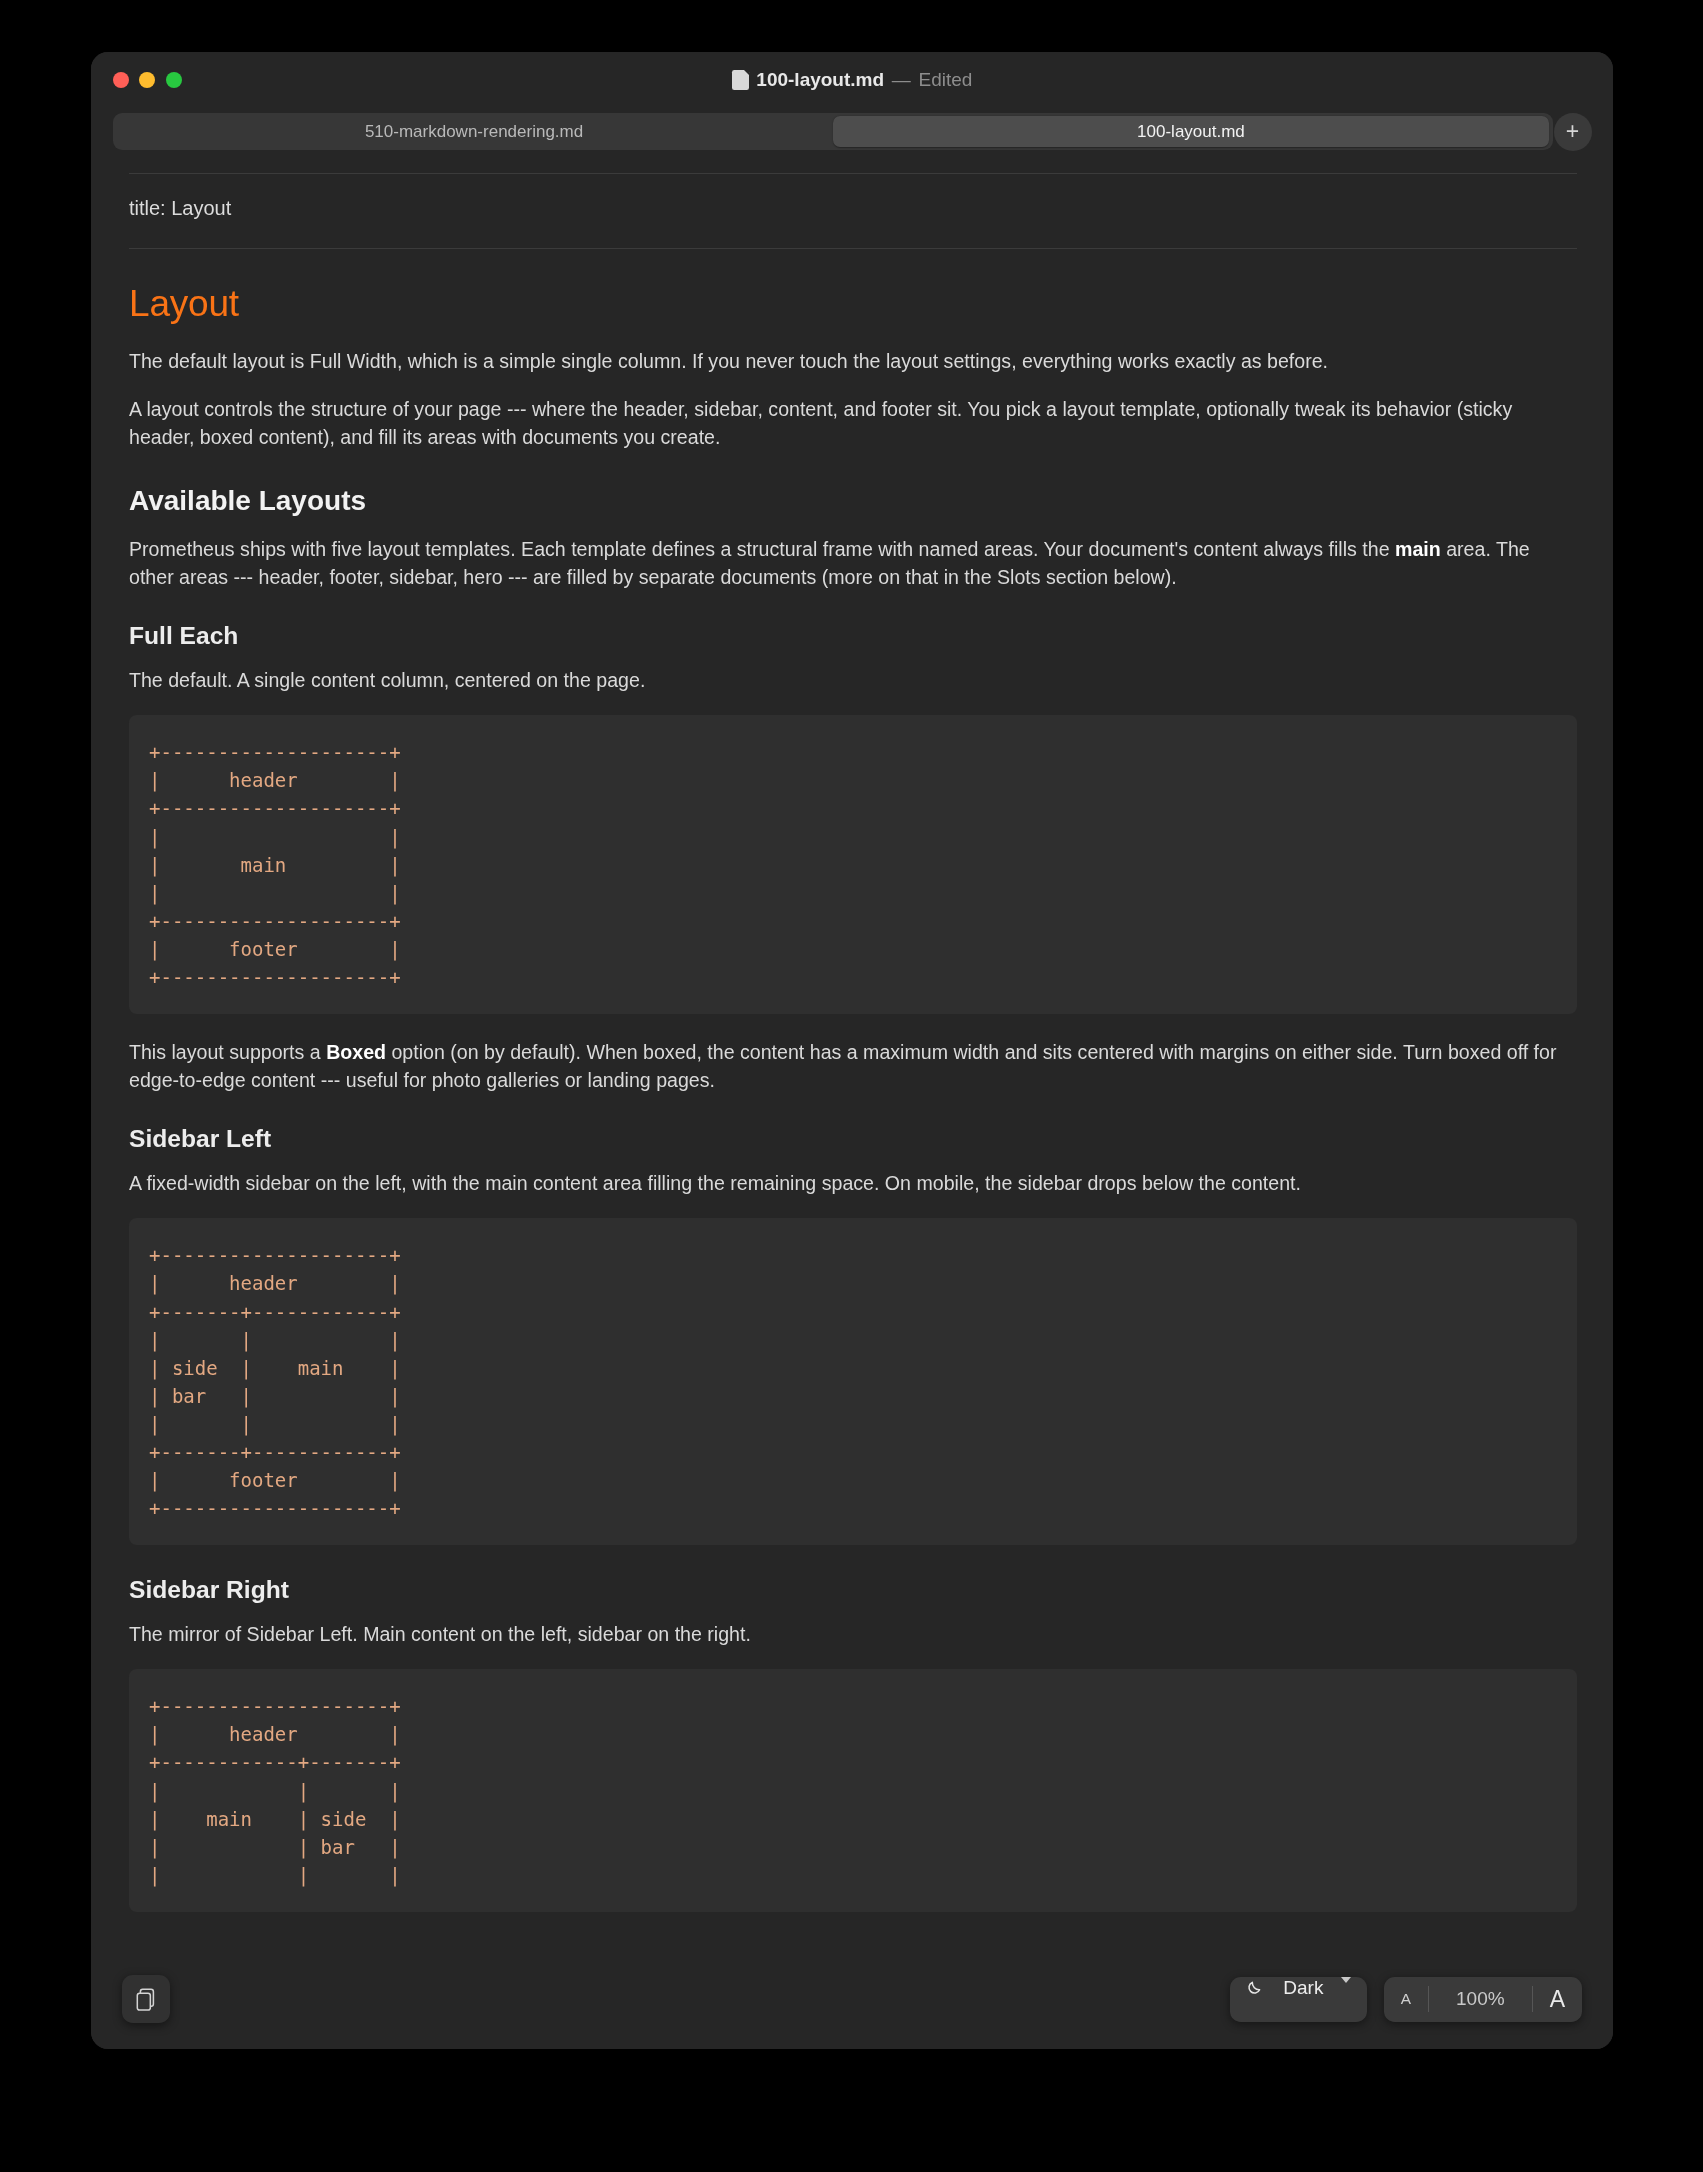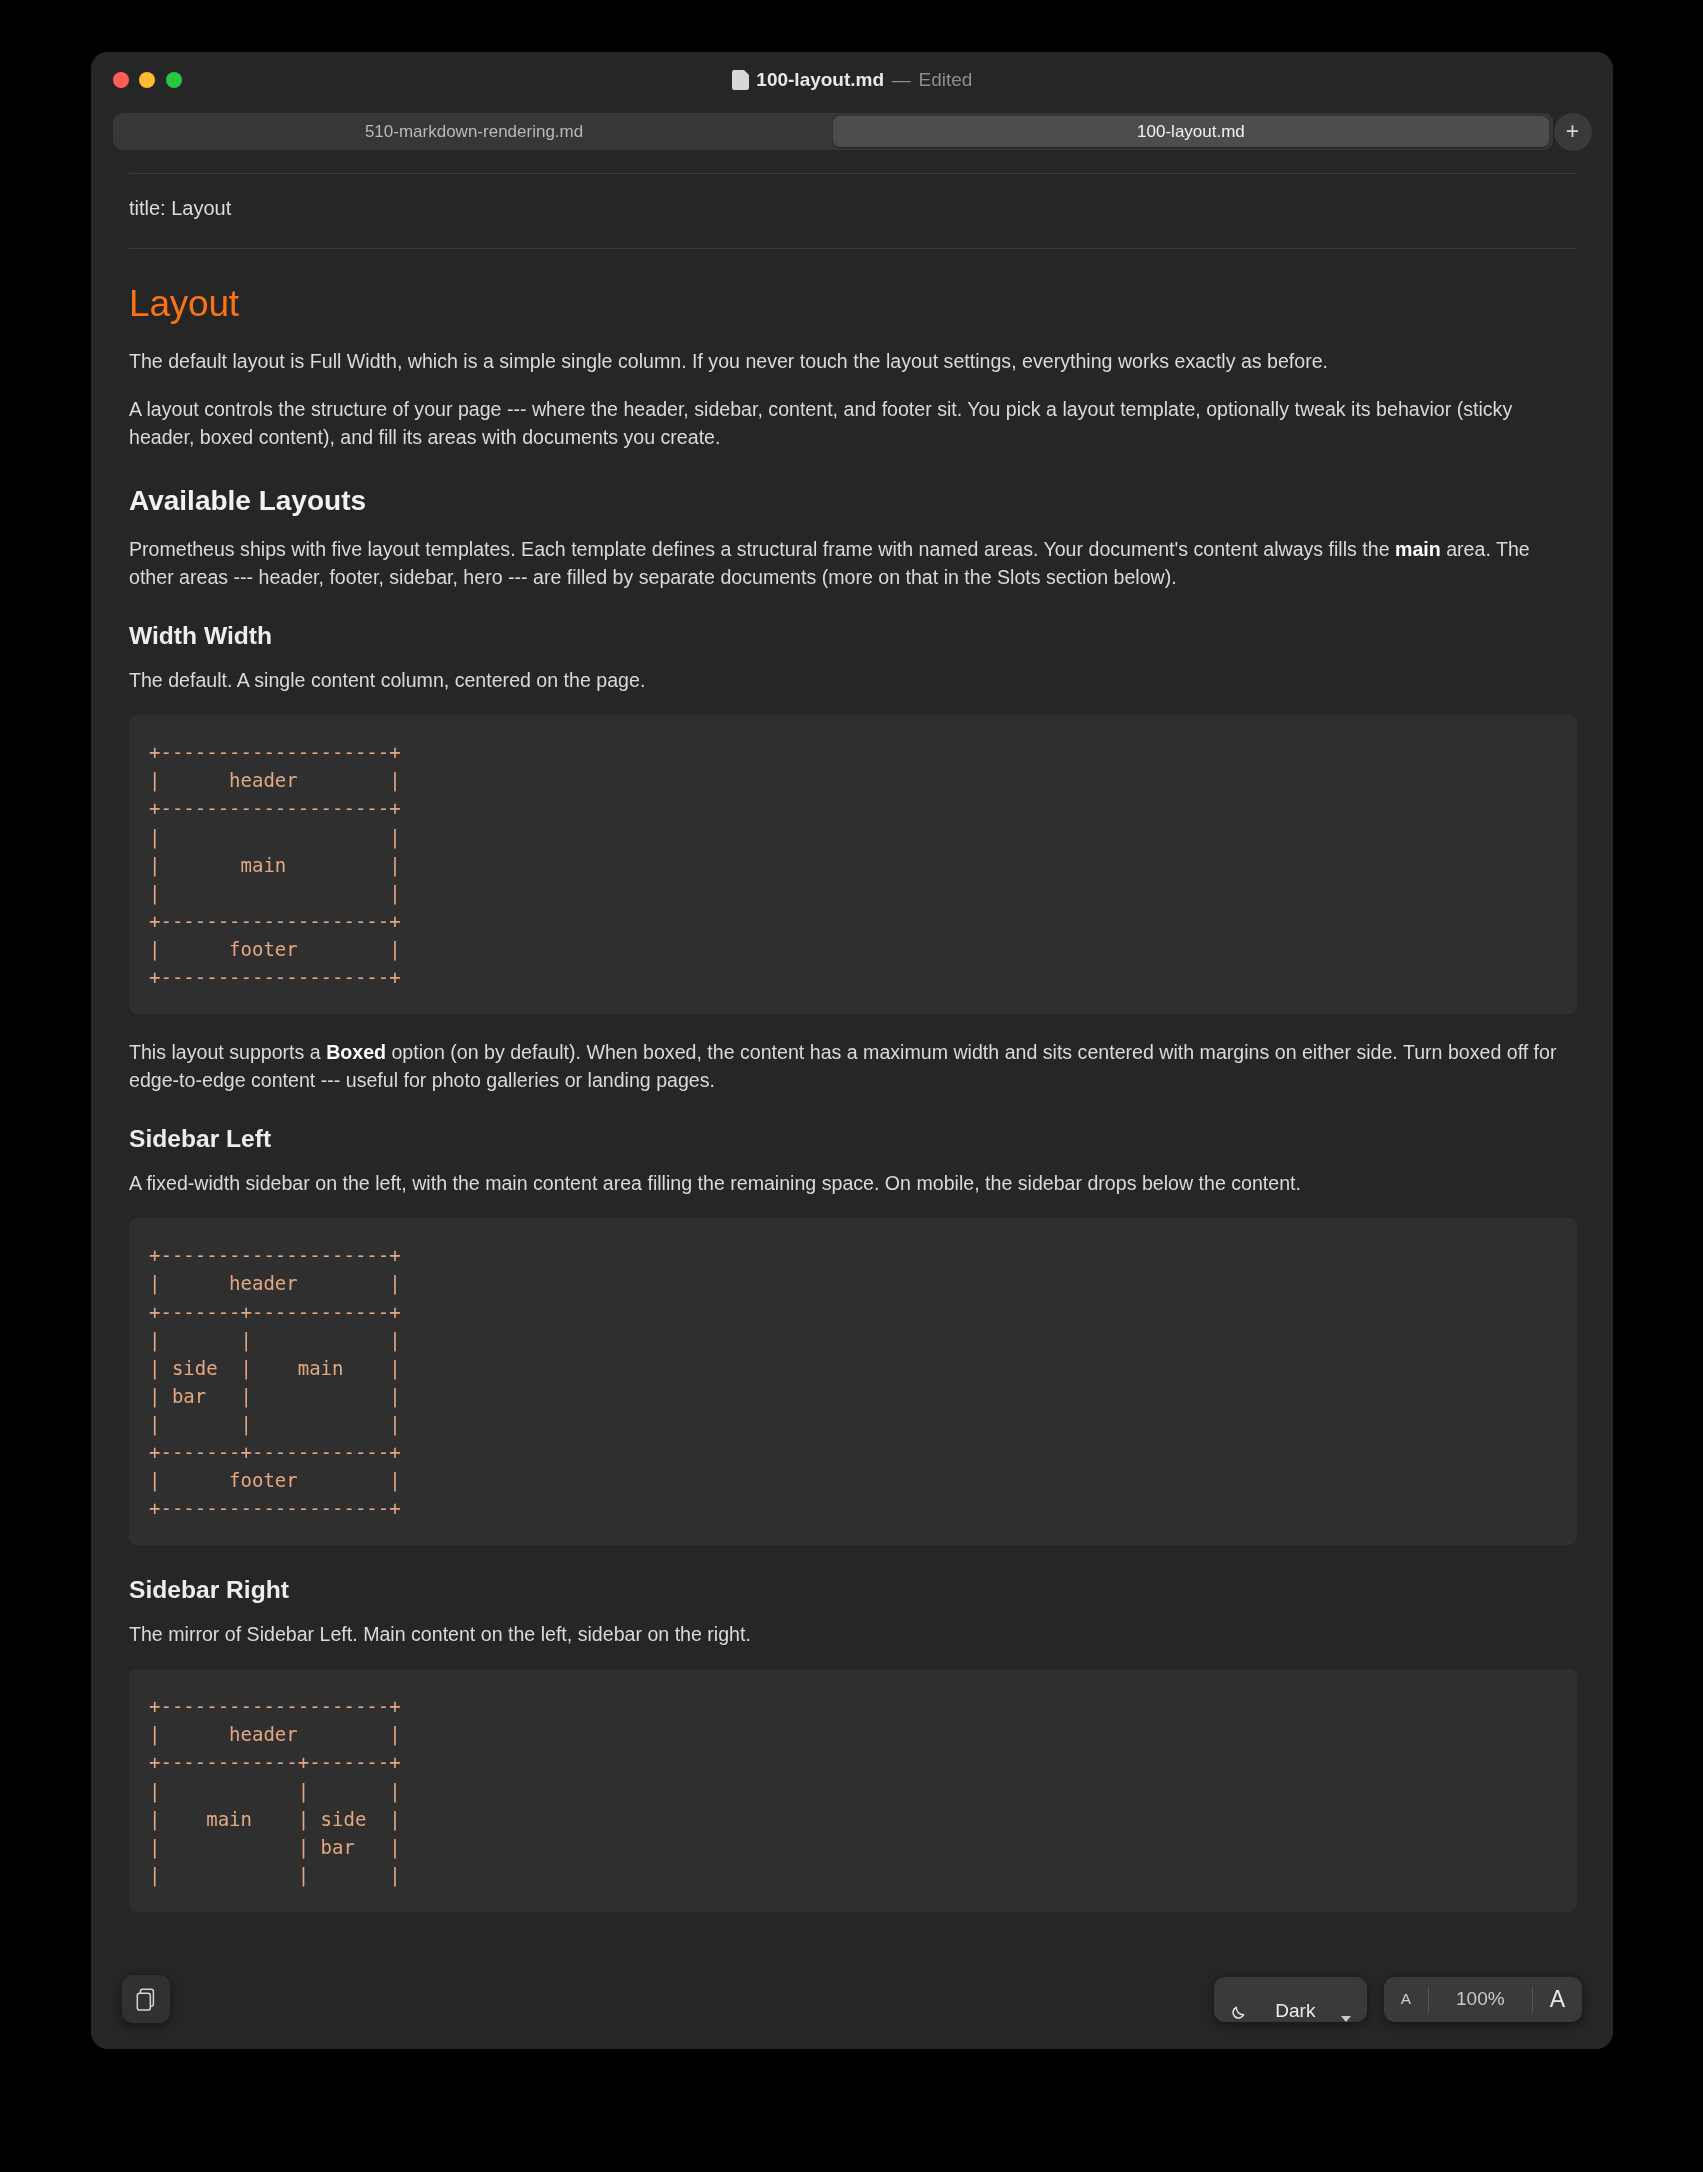--- a/index.html
+++ b/index.html
@@ -216,22 +216,22 @@
     margin-left: auto;
     display: flex;
     align-items: center;
     gap: 17px;
   }
   #theme-toggle {
     height: 45px;
     background: #3a3a3a;
     border-radius: 10.8px;
     display: flex;
-    align-items: flex-end;
-    gap: 26px;
+    align-items: flex-start;
+    gap: 18px;
     padding: 0 15.4px;
     color: #ededed;
     font-size: 19px;
     box-shadow: 0 2.3px 9.2px rgba(0,0,0,0.45);
   }
   #zoom-group {
     height: 45px;
     background: #3a3a3a;
     border-radius: 10.8px;
     display: flex;
@@ -297,21 +297,21 @@
       <h1 class="docH1">Layout</h1>
 
       <p class="docP">The default layout is Full Width, which is a simple single column. If you never touch the layout settings, everything works exactly as before.</p>
       <p class="docP">A layout controls the structure of your page --- where the header, sidebar, content, and footer sit. You pick a layout template, optionally tweak its behavior (sticky header, boxed content), and fill its areas with documents you create.</p>
 
       <h2 class="docH2">Available Layouts</h2>
       <p class="docP">
         <span>Prometheus ships with five layout templates. Each template defines a structural frame with named areas. Your document's content always fills the </span><b>main</b><span> area. The other areas --- header, footer, sidebar, hero --- are filled by separate documents (more on that in the Slots section below).</span>
       </p>
 
-      <h3 class="docH3">Width Width</h3>
+      <h3 class="docH3">Full Each</h3>
       <p class="docP">The default. A single content column, centered on the page.</p>
       <pre class="codeblock">+--------------------+
 |      header        |
 +--------------------+
 |                    |
 |       main         |
 |                    |
 +--------------------+
 |      footer        |
 +--------------------+</pre>

